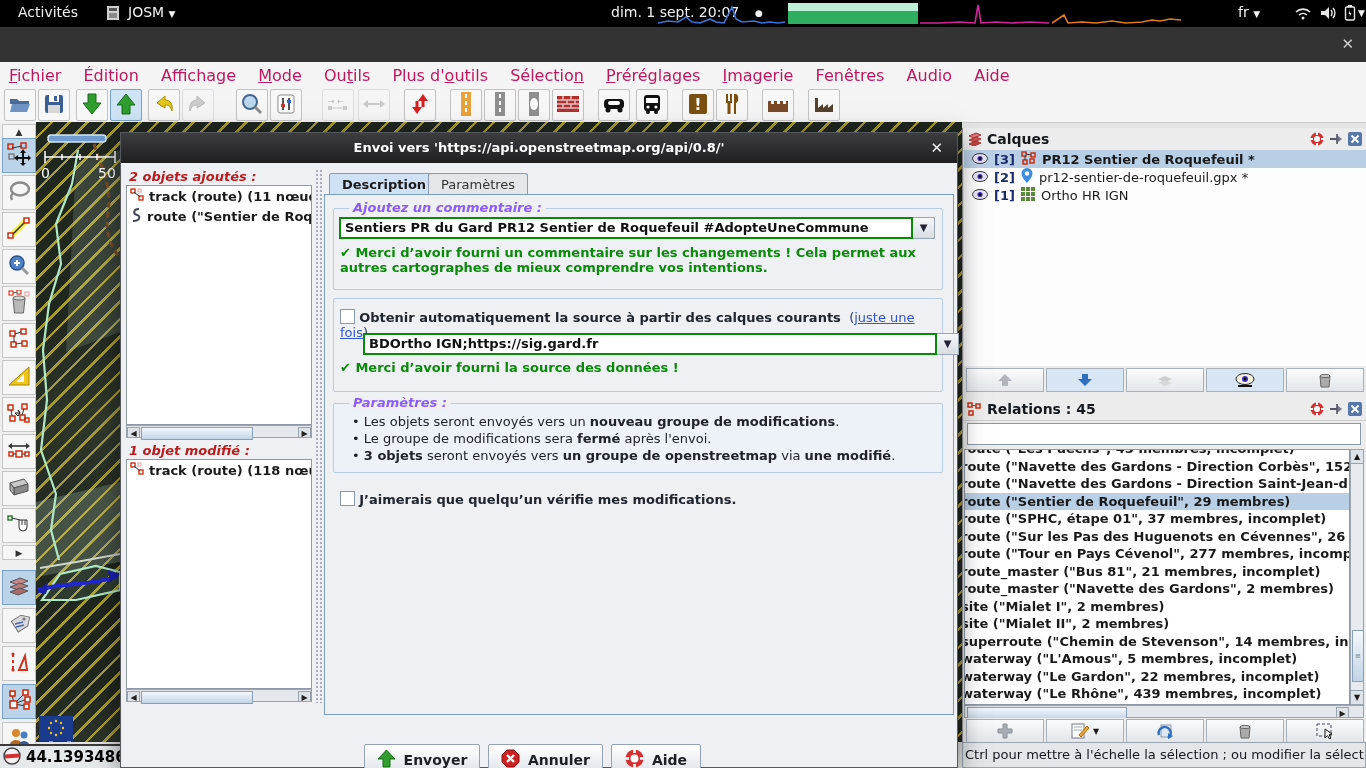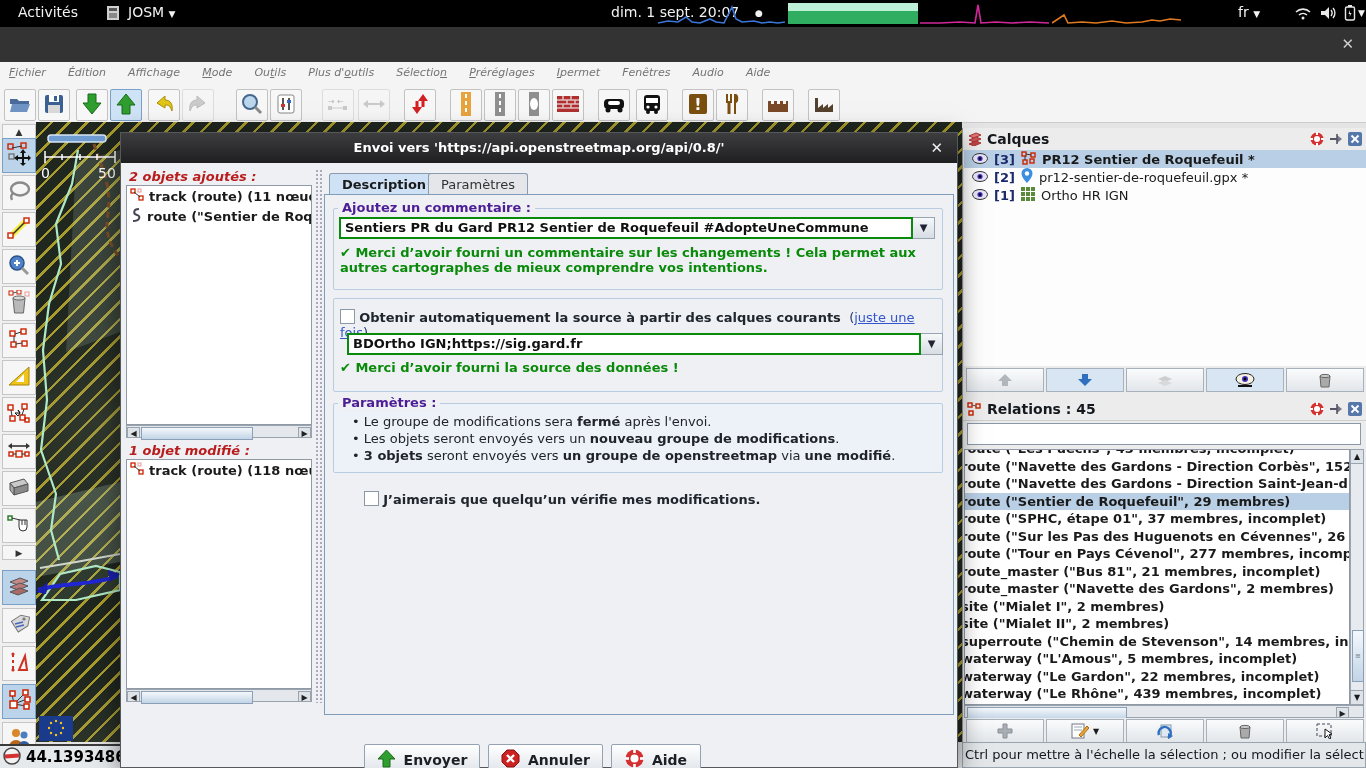--- a/index.html
+++ b/index.html
@@ -7,21 +7,21 @@
   .abs{position:absolute;}
   
   #gnome-bar{left:0;top:0;width:1366px;height:27px;background:#000;color:#fff;}
   #gnome-bar .txt{position:absolute;top:4px;font-size:14px;color:#f2f2f2;}
   .spark{position:absolute;top:3px;height:21px;}
   
   #titlebar{left:0;top:27px;width:1366px;height:35px;background:#333334;}
   #titlebar .t{position:absolute;left:0;right:0;top:9px;text-align:center;color:#b9b9b9;font-size:13px;}
   #titlebar .x{position:absolute;right:12px;top:8px;color:#cfcfcf;font-size:15px;}
   #menubar{left:0;top:62px;width:1366px;height:25px;background:#f4f4f4;border-bottom:1px solid #d6d6d6;}
-  .menu-item{display:inline-block;padding:4px 9px 0 9px;font-size:11px;color:#737373;height:21px;font-style:italic;}
+  .menu-item{display:inline-block;padding:4px 9px 0 9px;font-size:16px;color:#be185d;height:21px;}
   .menu-item u{text-decoration:underline;}
   #toolbar{left:0;top:87px;width:1366px;height:35px;background:#f4f4f4;border-bottom:1px solid #cccccc;}
   .tb{position:absolute;top:2px;width:30px;height:30px;background:#f7f7f7;border:1px solid #c3c3c3;border-radius:2px;
       display:flex;align-items:center;justify-content:center;}
   .tb.sel{background:#cfe3f6;border-color:#7aa0c6;}
   .tb.dis{opacity:.45;}
   
   #tool-col{left:0;top:122px;width:36px;height:624px;background:#efefef;}
   .lt{position:absolute;left:2px;width:32px;height:33px;background:#f6f6f6;border:1px solid #c6c6c6;
       display:flex;align-items:center;justify-content:center;}
@@ -46,21 +46,21 @@
   .hs-thumb{position:absolute;top:1px;height:11px;background:linear-gradient(#f4f8fc,#c2d4e6);border:1px solid #8aa0b8;}
   .hs-arrow{position:absolute;top:1px;width:13px;height:11px;background:#dde3e9;border:1px solid #9aa4ae;
       font-size:8px;line-height:11px;text-align:center;color:#222;box-sizing:border-box;}
   .splitter{background:radial-gradient(circle, #aab 1px, transparent 1.4px);background-size:4px 4px;}
   .tab{position:absolute;top:0;height:22px;padding:0 12px;line-height:22px;border:1px solid #8a9bb0;
       border-bottom:none;border-radius:3px 3px 0 0;font-size:13px;}
   .tab.on{background:#cfe2f5;font-weight:bold;}
   .tab.off{background:#e4e6e9;color:#333;}
   #tabpane{border:1px solid #7f9db9;background:#eef0f3;}
   .fieldset{border:1px solid #b9cde2;border-radius:2px;}
-  .legend{position:absolute;top:-9px;left:4px;background:#eef0f3;padding:0 4px;font-weight:bold;color:#4c1d95;}
+  .legend{position:absolute;top:-9px;left:15px;background:#eef0f3;padding:0 4px;font-weight:bold;color:#8b5cf6;font-style:italic;}
   .combo{display:flex;height:22px;}
   .combo .val{flex:1;background:#fff;border:2px solid #0a8a0a;padding:1px 4px;font-size:13px;
       font-weight:bold;color:#111;white-space:nowrap;overflow:hidden;box-sizing:border-box;}
   .combo .btn{width:22px;background:linear-gradient(#f6f8fa,#d7dde4);border:1px solid #98a4b2;border-left:none;
       text-align:center;line-height:20px;font-size:10px;color:#223;box-sizing:border-box;}
   .green{color:#0a8a0a;font-weight:bold;}
   .cb{display:inline-block;width:13px;height:13px;background:#fff;border:1px solid #8a98a8;vertical-align:-2px;}
   .bullets{font-size:13px;color:#20242a;}
   .bullets div{margin:2px 0;}
   .bld{font-weight:bold;}
@@ -160,21 +160,21 @@
 
 <div class="abs" id="menubar">
   <span class="menu-item"><span></span><u>F</u><span>ichier</span></span>
   <span class="menu-item"><span>Édition</span><u></u><span></span></span>
   <span class="menu-item"><span>Affichage</span><u></u><span></span></span>
   <span class="menu-item"><span></span><u>M</u><span>ode</span></span>
   <span class="menu-item"><span>Ou</span><u>t</u><span>ils</span></span>
   <span class="menu-item"><span>Plus d'</span><u>o</u><span>utils</span></span>
   <span class="menu-item"><span>Sélectio</span><u>n</u><span></span></span>
   <span class="menu-item"><span></span><u>P</u><span>réréglages</span></span>
-  <span class="menu-item"><span></span><u>I</u><span>permet</span></span>
+  <span class="menu-item"><span></span><u>I</u><span>magerie</span></span>
   <span class="menu-item"><span>Fenêtres</span><u></u><span></span></span>
   <span class="menu-item"><span>Audio</span><u></u><span></span></span>
   <span class="menu-item"><span>Aide</span><u></u><span></span></span>
 </div>
 
 <div class="abs" id="toolbar">
   <div class="tb" style="left:4px;">
       <span class="icon"><svg width="22" height="18">
           <path d="M1,4 h7 l2,2 h10 v3 h-19 z" fill="#4a6b9a"></path>
           <path d="M3,9 h18 l-3,8 h-17 z" fill="#6f94c4"></path>
@@ -849,37 +849,37 @@
       </div>
       <div class="abs green" style="left:6px;top:36px;width:596px;">✔ Merci d’avoir fourni un commentaire sur les changements ! Cela permet aux autres cartographes de mieux comprendre vos intentions.</div>
     </div>
 
     <div class="abs fieldset" style="left:8px;top:103px;width:608px;height:92px;">
       <div class="abs" style="left:6px;top:10px;">
         <span class="cb"></span>
         <span style="font-weight:bold;color:#20262e;">Obtenir automatiquement la source à partir des calques courants</span>
         <span style="color:#223a66;">&nbsp;<span>(</span><a style="color:#3355cc;text-decoration:underline;">juste une fois</a><span>)</span></span>
       </div>
-      <div class="combo" style="position:absolute;left:5px;top:34px;width:596px;padding-left:8px;">
+      <div class="combo" style="position:absolute;left:21px;top:34px;width:596px;padding-left:8px;">
         <div class="val">BDOrtho IGN;https://sig.gard.fr</div>
         <div class="btn">▼</div>
       </div>
       <div class="abs green" style="left:6px;top:61px;width:596px;">✔ Merci d’avoir fourni la source des données !</div>
     </div>
 
     <div class="abs fieldset" style="left:8px;top:208px;width:608px;height:68px;background:#edf2f8;">
       <span class="legend">Paramètres :</span>
       <div class="bullets" style="position:absolute;left:18px;top:8px;">
+        <div><span>•</span> <span>Les objets seront envoyés vers un </span><span class="bld">nouveau groupe de modifications</span><span>.</span></div>
         <div><span>•</span> <span>Le groupe de modifications sera </span><span class="bld">fermé</span><span> après l'envoi.</span></div>
-        <div><span>•</span> <span>Les objets seront envoyés vers un </span><span class="bld">nouveau groupe de modifications</span><span>.</span></div>
         <div><span>•</span> <span class="bld">3 objets</span><span> seront envoyés vers </span><span class="bld">un groupe de openstreetmap</span><span> via </span><span class="bld">une modifié</span><span>.</span></div>
       </div>
     </div>
 
-    <div class="abs" style="left:24px;top:296px;padding-left:15px;">
+    <div class="abs" style="left:0;top:296px;padding-left:15px;">
       <span class="cb"></span>
       <span style="font-weight:bold;color:#20262e;">J’aimerais que quelqu’un vérifie mes modifications.</span>
     </div>
   </div>
 
   <div class="dlg-btn" style="left:243px;top:591px;width:116px;">
     <span><svg width="19" height="19">
           <polygon points="9.5,1 18,10 13,10 13,18 6,18 6,10 1,10" fill="#2f9e2f" stroke="#1a6a1a"></polygon>
         </svg></span>
     <span>Envoyer</span>

